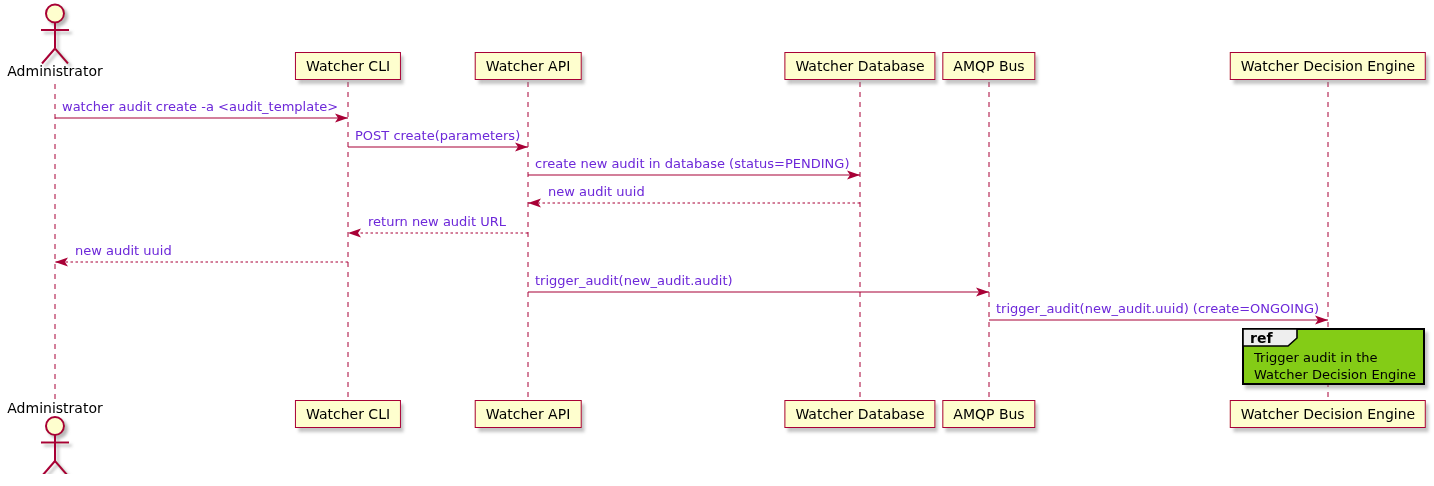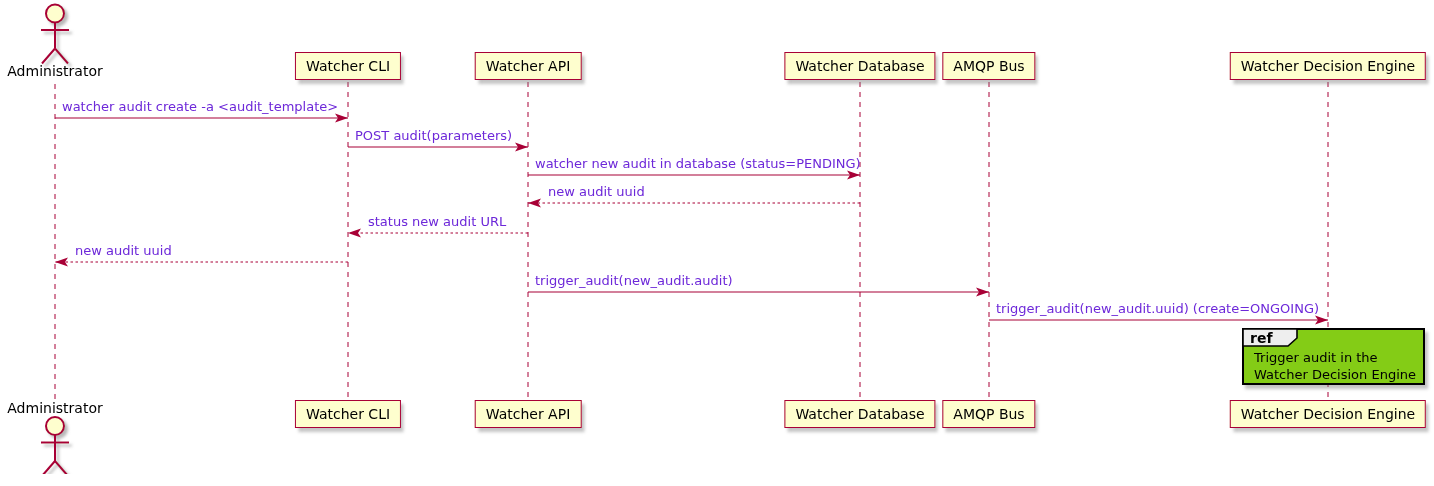--- a/index.html
+++ b/index.html
@@ -112,24 +112,24 @@
       <div class="pbox" style="left: 989px; top: 400px; background: rgb(254, 254, 206); border-color: rgb(168, 0, 54);">
         <span>AMQP Bus</span>
       </div>
       <div class="pbox" style="left: 1328px; top: 52px; background: rgb(254, 254, 206); border-color: rgb(168, 0, 54);">
         <span>Watcher Decision Engine</span>
       </div>
       <div class="pbox" style="left: 1328px; top: 400px; background: rgb(254, 254, 206); border-color: rgb(168, 0, 54);">
         <span>Watcher Decision Engine</span>
       </div>
       <div class="msg-label" style="left: 62px; top: 99px;">watcher audit create -a &lt;audit_template&gt;</div>
-      <div class="msg-label" style="left: 355px; top: 128px;">POST audit(parameters)</div>
-      <div class="msg-label" style="left: 535px; top: 156px;">watcher new audit in database (status=PENDING)</div>
+      <div class="msg-label" style="left: 355px; top: 128px;">POST create(parameters)</div>
+      <div class="msg-label" style="left: 535px; top: 156px;">create new audit in database (status=PENDING)</div>
       <div class="msg-label" style="left: 548px; top: 184px;">new audit uuid</div>
-      <div class="msg-label" style="left: 368px; top: 214px;">status new audit URL</div>
+      <div class="msg-label" style="left: 368px; top: 214px;">return new audit URL</div>
       <div class="msg-label" style="left: 75px; top: 243px;">new audit uuid</div>
       <div class="msg-label" style="left: 535px; top: 273px;">trigger_audit(new_audit.audit)</div>
       <div class="msg-label" style="left: 996px; top: 301px;">trigger_audit(new_audit.uuid) (create=ONGOING)</div>
       <div class="ref-frame" style="left: 1242px; top: 328px; width: 179px; height: 53px; border-color: rgb(0, 0, 0);">
         <svg class="ref-header-svg" width="58" height="21">
           <polygon points="1,1 55,1 55,10 46,18 1,18" fill="#EEEEEE" stroke="#000000" stroke-width="1.6"></polygon>
         </svg>
         <div class="ref-keyword">ref</div>
         <div class="ref-body">
           <div>Trigger audit in the</div>

